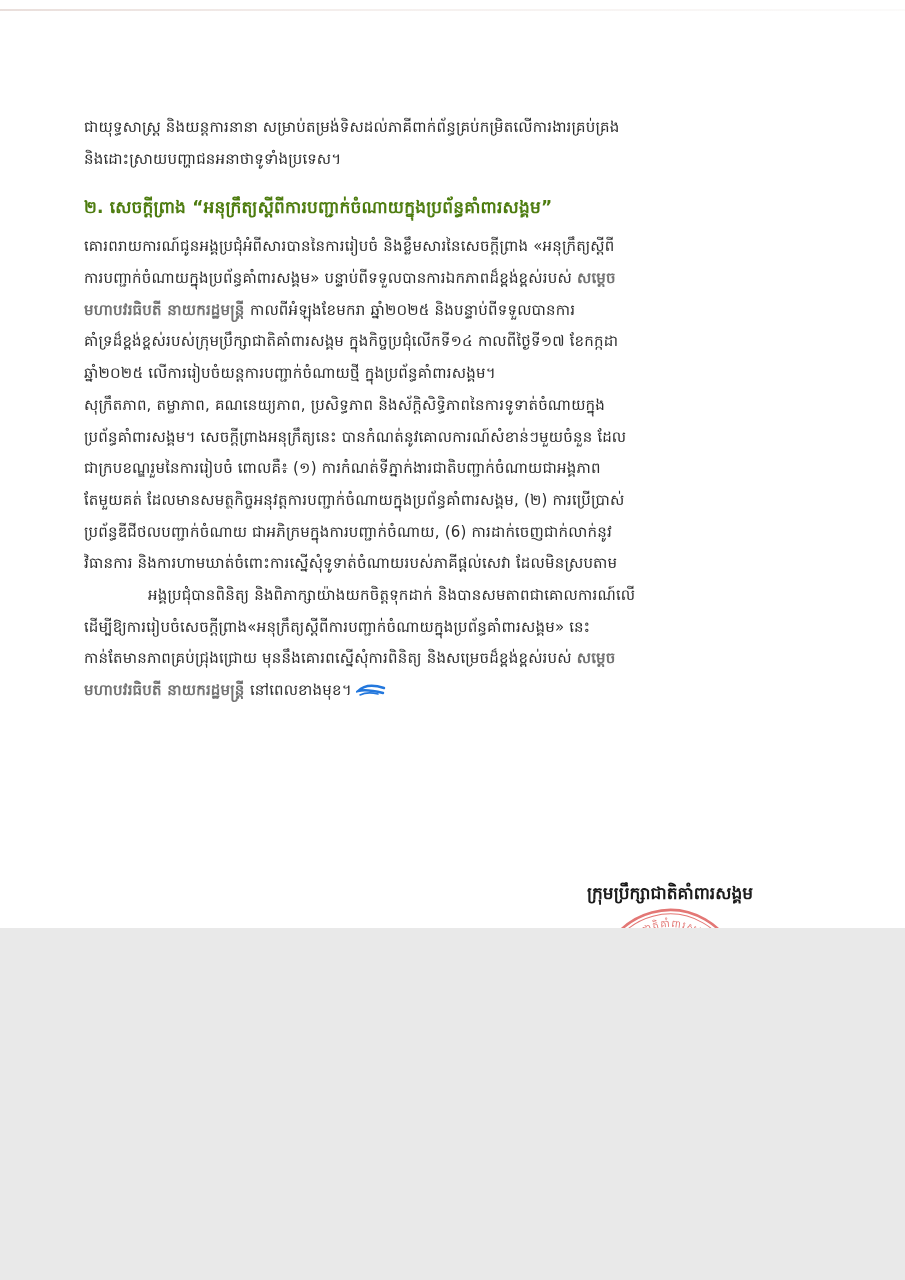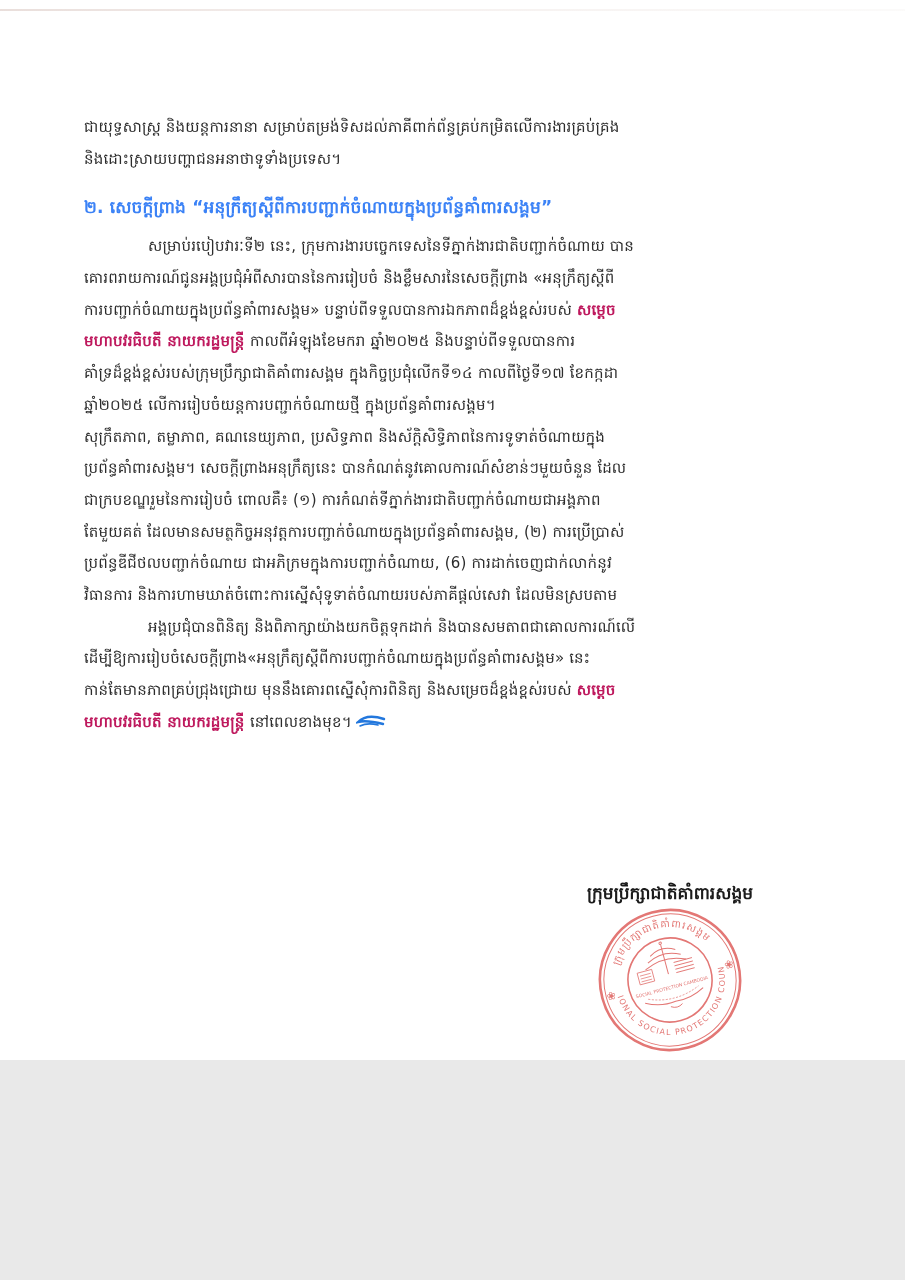--- a/index.html
+++ b/index.html
@@ -1,42 +1,42 @@
 <!DOCTYPE html>
 <html><head>
 <meta charset="utf-8">
 <style>
   html,body{margin:0;padding:0;background:#e9e9e9;}
   .page{
     position:relative;
-    width:905px;height:1060px;
+    width:905px;height:928px;
     background:#ffffff;
     overflow:hidden;
     font-family:"DejaVu Sans", sans-serif;
   }
   .scan-edge{
     position:absolute;top:9px;left:0;width:905px;height:2px;
     background:linear-gradient(90deg, rgba(216,196,190,.55) 0%, rgba(226,210,205,.35) 40%, rgba(230,224,220,.15) 100%);
   }
   .textcol{
     position:absolute;left:84px;top:112px;width:738px;
   }
   .line{
     height:31.7px;line-height:31.7px;
     font-size:15px;color:#2c2c2c;
     white-space:nowrap;overflow:hidden;
     letter-spacing:.2px;
   }
   .line.indent{text-indent:64px;}
-  .bold{font-weight:700;color:#be185d;}
+  .bold{font-weight:700;color:#737373;}
   .block.heading{margin-top:14px;}
   .block.heading + .block{margin-top:6px;}
   .heading-line{
     height:36px;line-height:36px;
-    font-size:17px;font-weight:700;color:#3b82f6;
+    font-size:17px;font-weight:700;color:#4d7c0f;
   }
   .pen-mark{vertical-align:middle;margin-left:4px;}
   .signature{
     position:absolute;left:520px;top:882px;width:300px;
     text-align:center;
     font-size:17px;font-weight:700;color:#1b1b1b;
     white-space:nowrap;overflow:hidden;
   }
   .stamp{
     position:absolute;left:588px;top:898px;width:164px;height:164px;
@@ -57,21 +57,20 @@
 
   <div class="textcol">
       <div class="block body">
         <div class="line"><span>ជាយុទ្ធសាស្ត្រ និងយន្តការនានា សម្រាប់តម្រង់ទិសដល់ភាគីពាក់ព័ន្ធគ្រប់កម្រិតលើការងារគ្រប់គ្រង</span></div>
         <div class="line"><span>និងដោះស្រាយបញ្ហាជនអនាថាទូទាំងប្រទេស។</span></div>
       </div>
       <div class="block heading">
         <div class="line heading-line"><span>២. សេចក្តីព្រាង “អនុក្រឹត្យស្តីពីការបញ្ជាក់ចំណាយក្នុងប្រព័ន្ធគាំពារសង្គម”</span></div>
       </div>
       <div class="block body">
-        <div class="line indent"><span>សម្រាប់របៀបវារៈទី២ នេះ, ក្រុមការងារបច្ចេកទេសនៃទីភ្នាក់ងារជាតិបញ្ជាក់ចំណាយ បាន</span></div>
         <div class="line"><span>គោរពរាយការណ៍ជូនអង្គប្រជុំអំពីសារបាននៃការរៀបចំ និងខ្លឹមសារនៃសេចក្តីព្រាង «អនុក្រឹត្យស្តីពី</span></div>
         <div class="line"><span>ការបញ្ជាក់ចំណាយក្នុងប្រព័ន្ធគាំពារសង្គម» បន្ទាប់ពីទទួលបានការឯកភាពដ៏ខ្ពង់ខ្ពស់របស់ </span><span class="bold">សម្តេច</span></div>
         <div class="line"><span class="bold">មហាបវរធិបតី នាយករដ្ឋមន្ត្រី </span><span>កាលពីអំឡុងខែមករា ឆ្នាំ២០២៥ និងបន្ទាប់ពីទទួលបានការ</span></div>
         <div class="line"><span>គាំទ្រដ៏ខ្ពង់ខ្ពស់របស់ក្រុមប្រឹក្សាជាតិគាំពារសង្គម ក្នុងកិច្ចប្រជុំលើកទី១៤ កាលពីថ្ងៃទី១៧ ខែកក្កដា</span></div>
         <div class="line"><span>ឆ្នាំ២០២៥ លើការរៀបចំយន្តការបញ្ជាក់ចំណាយថ្មី ក្នុងប្រព័ន្ធគាំពារសង្គម។</span></div>
       </div>
       <div class="block body">
         <div class="line"><span>សុក្រឹតភាព, តម្លាភាព, គណនេយ្យភាព, ប្រសិទ្ធភាព និងស័ក្តិសិទ្ធិភាពនៃការទូទាត់ចំណាយក្នុង</span></div>
         <div class="line"><span>ប្រព័ន្ធគាំពារសង្គម។ សេចក្តីព្រាងអនុក្រឹត្យនេះ បានកំណត់នូវគោលការណ៍សំខាន់ៗមួយចំនួន ដែល</span></div>
         <div class="line"><span>ជាក្របខណ្ឌរួមនៃការរៀបចំ ពោលគឺ៖ (១) ការកំណត់ទីភ្នាក់ងារជាតិបញ្ជាក់ចំណាយជាអង្គភាព</span></div>

